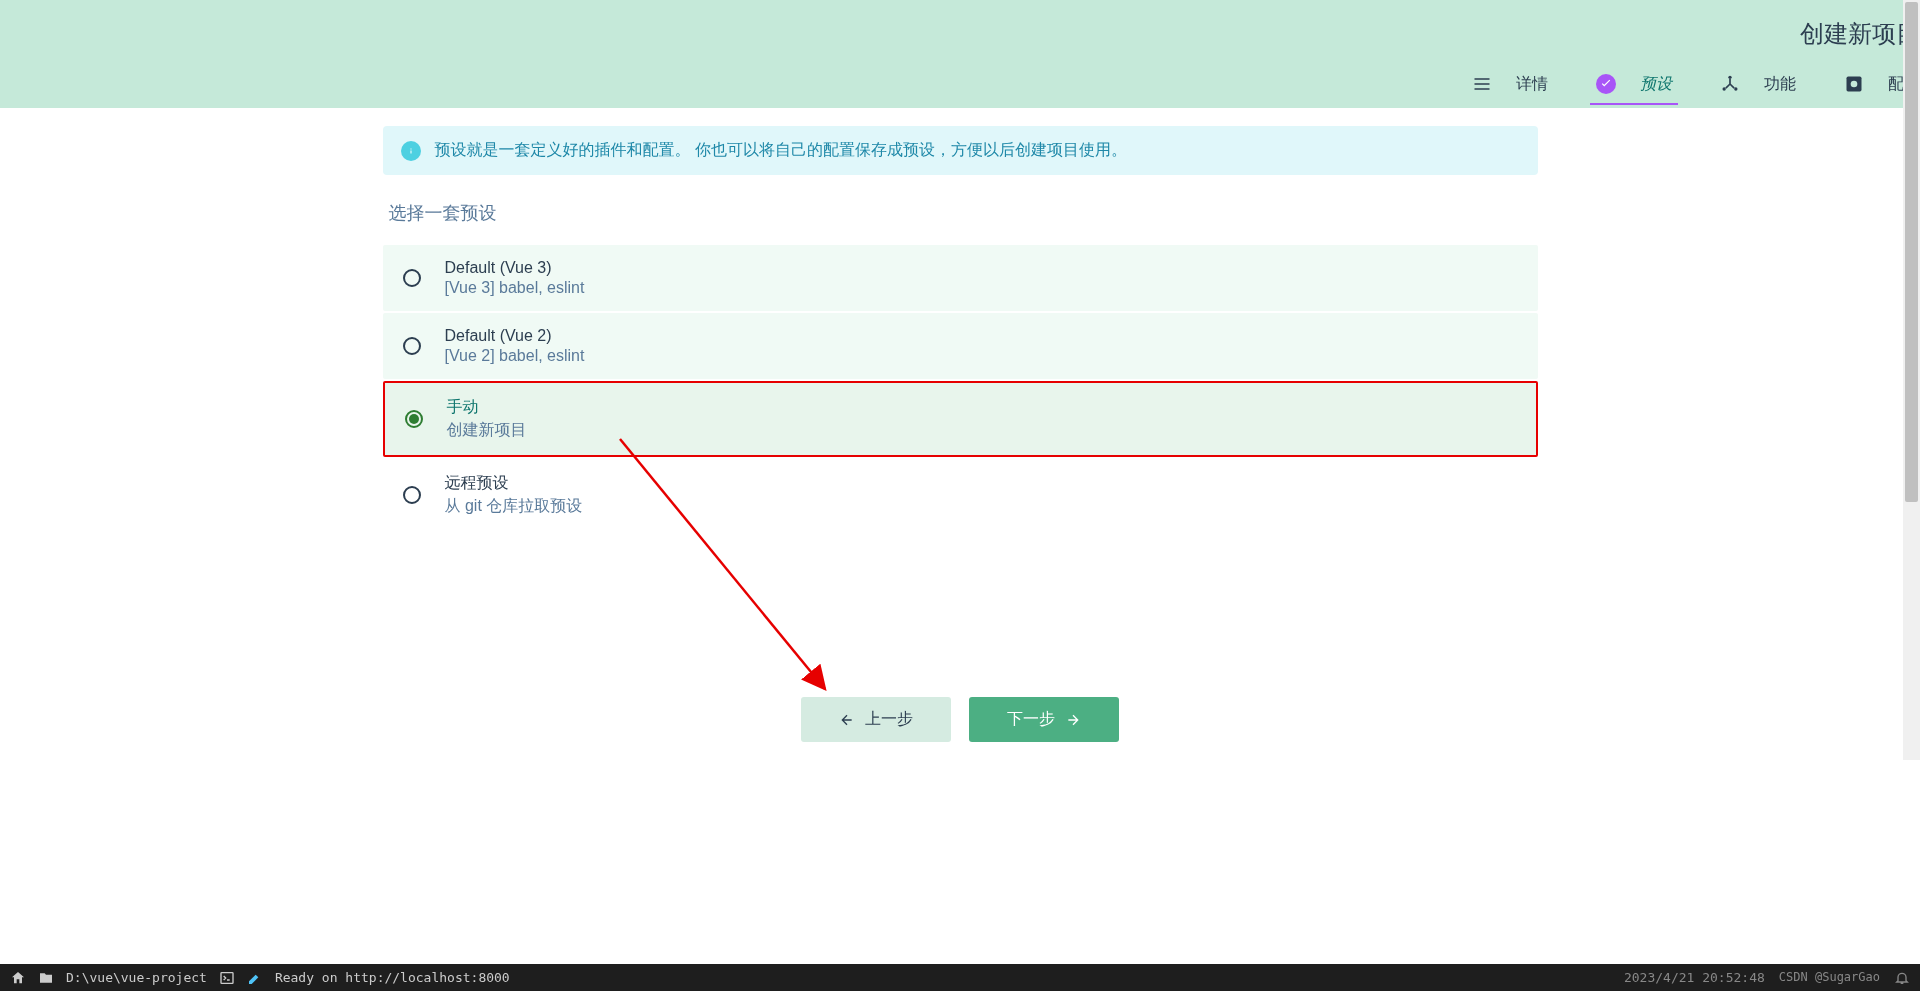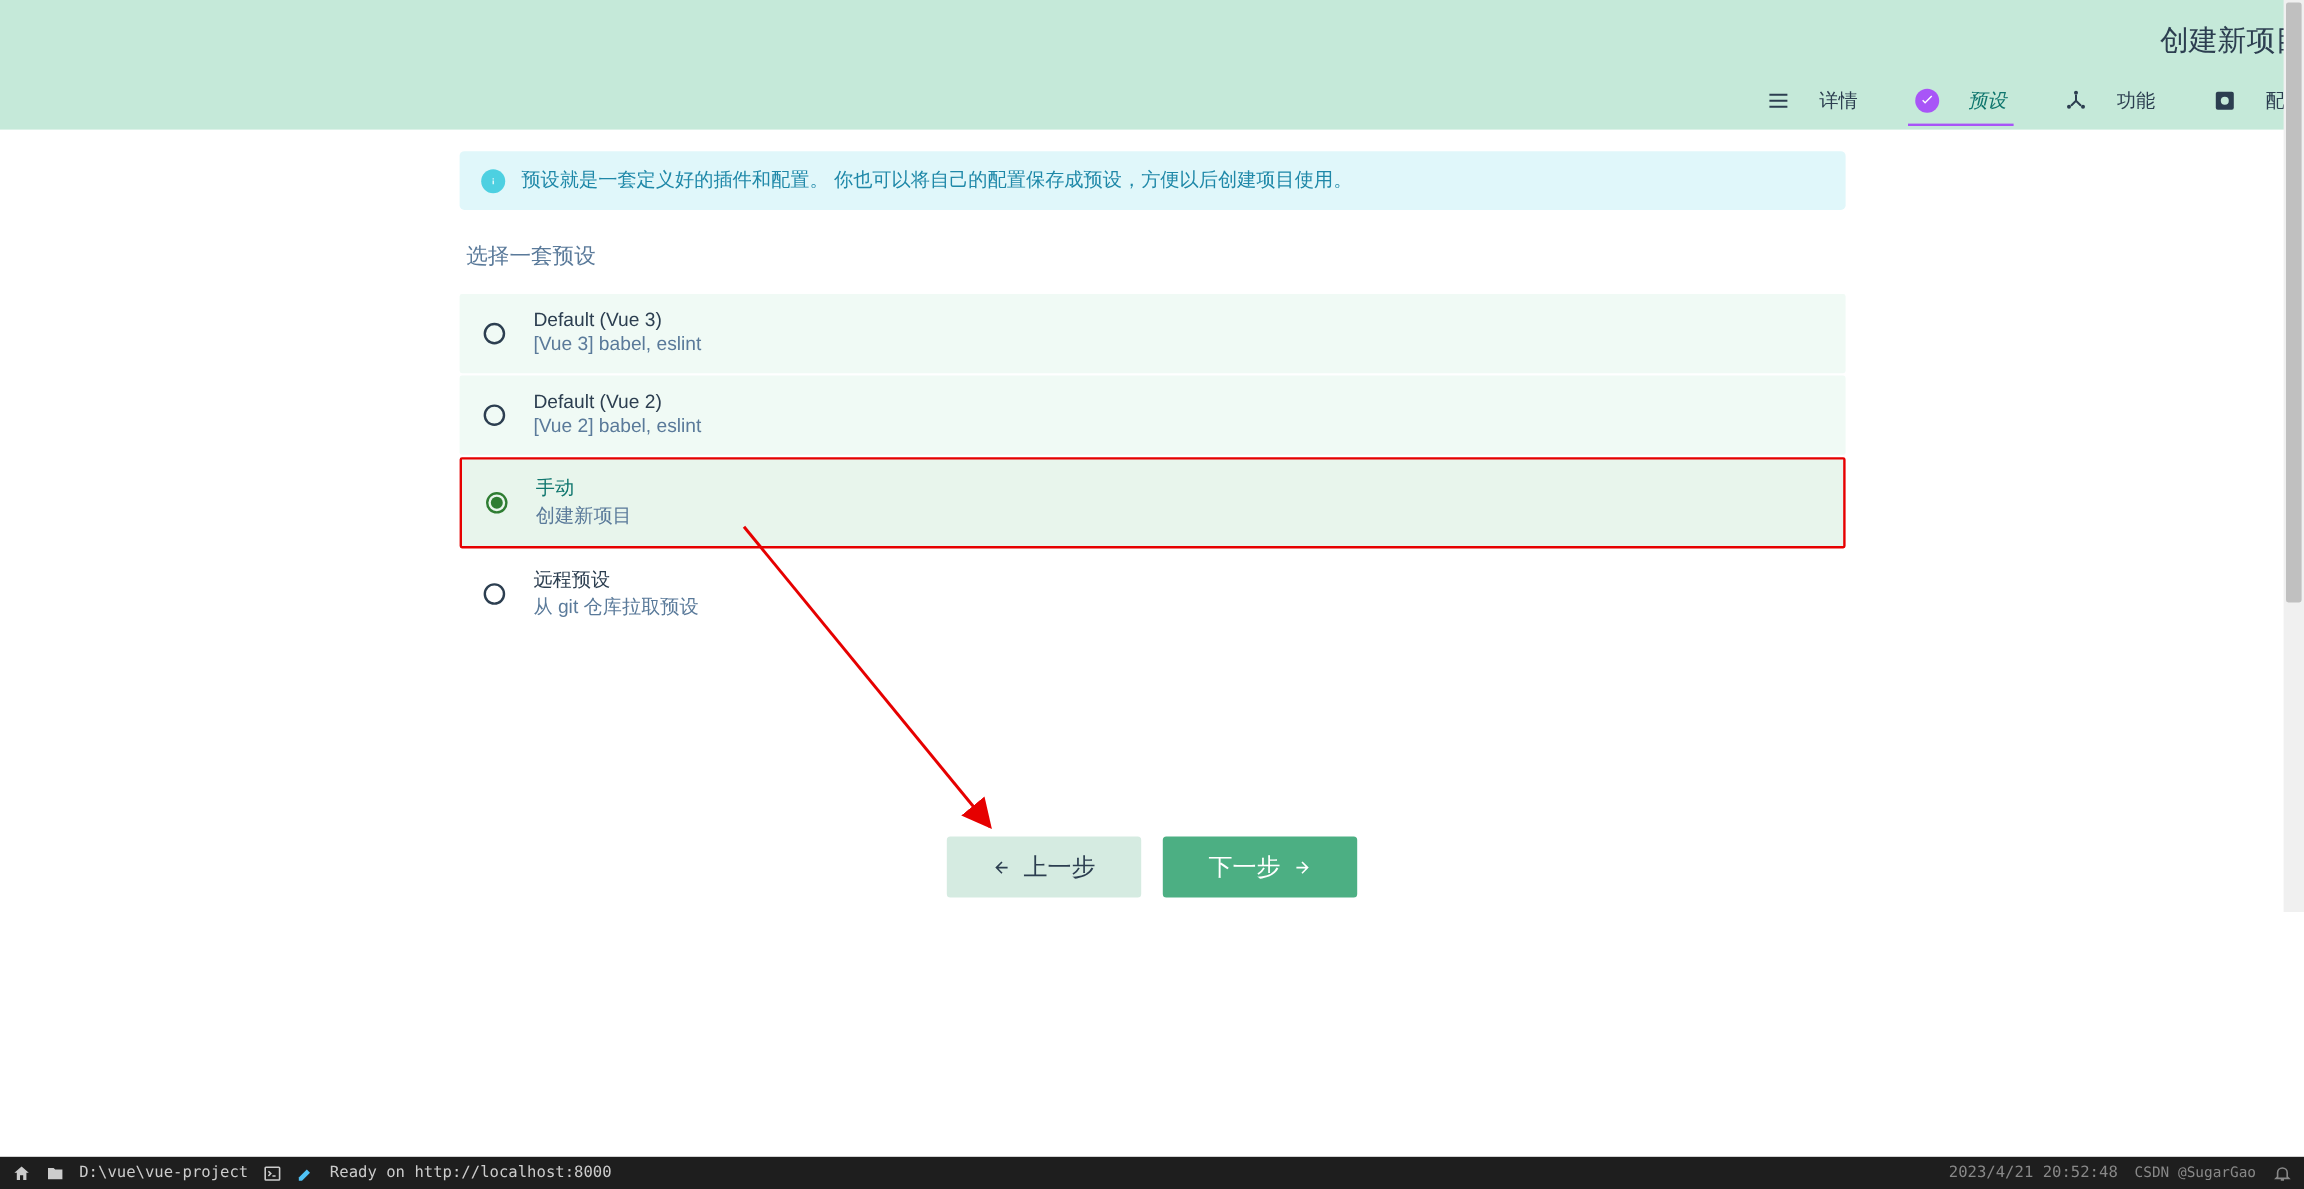--- a/index.html
+++ b/index.html
@@ -30,21 +30,21 @@
 .radio.checked { border-color: #2e7d32; }
 .radio-inner { width: 10px; height: 10px; background: #2e7d32; border-radius: 50%; }
 .preset-text { display: flex; flex-direction: column; gap: 2px; }
 .preset-title { font-size: 16px; color: #2c3e50; }
 .preset-item.selected .preset-title { color: #0f766e; }
 .preset-desc { font-size: 16px; color: #5a7a9a; }
 
 .arrow-annotation { position: absolute; left: 615px; top: 434px; pointer-events: none; }
 
 .footer-buttons { position: absolute; left: 50%; transform: translateX(-50%); top: 697px; display: flex; gap: 18px; }
-.btn { padding: 12px 38px; font-size: 20px; border: none; border-radius: 3px; cursor: pointer; display: flex; align-items: center; gap: 10px; }
+.btn { padding: 12px 38px; font-size: 16px; border: none; border-radius: 3px; cursor: pointer; display: flex; align-items: center; gap: 10px; }
 .btn-prev { background: #d5ebe1; color: #2c3e50; }
 .btn-next { background: #4caf83; color: #fff; }
 .btn-arrow { width: 16px; height: 16px; }
 
 .statusbar { position: absolute; bottom: 0; left: 0; right: 0; height: 27px; background: #1e1e1e; color: #ccc; display: flex; align-items: center; font-size: 13px; font-family: Consolas, monospace; padding: 0 10px; }
 .statusbar-left { display: flex; align-items: center; gap: 12px; flex: 1; }
 .statusbar-icon { width: 16px; height: 16px; display: flex; align-items: center; justify-content: center; }
 .statusbar-right { display: flex; align-items: flex-start; gap: 14px; color: #888; }
 .watermark { color: #888; font-size: 12px; }
 

